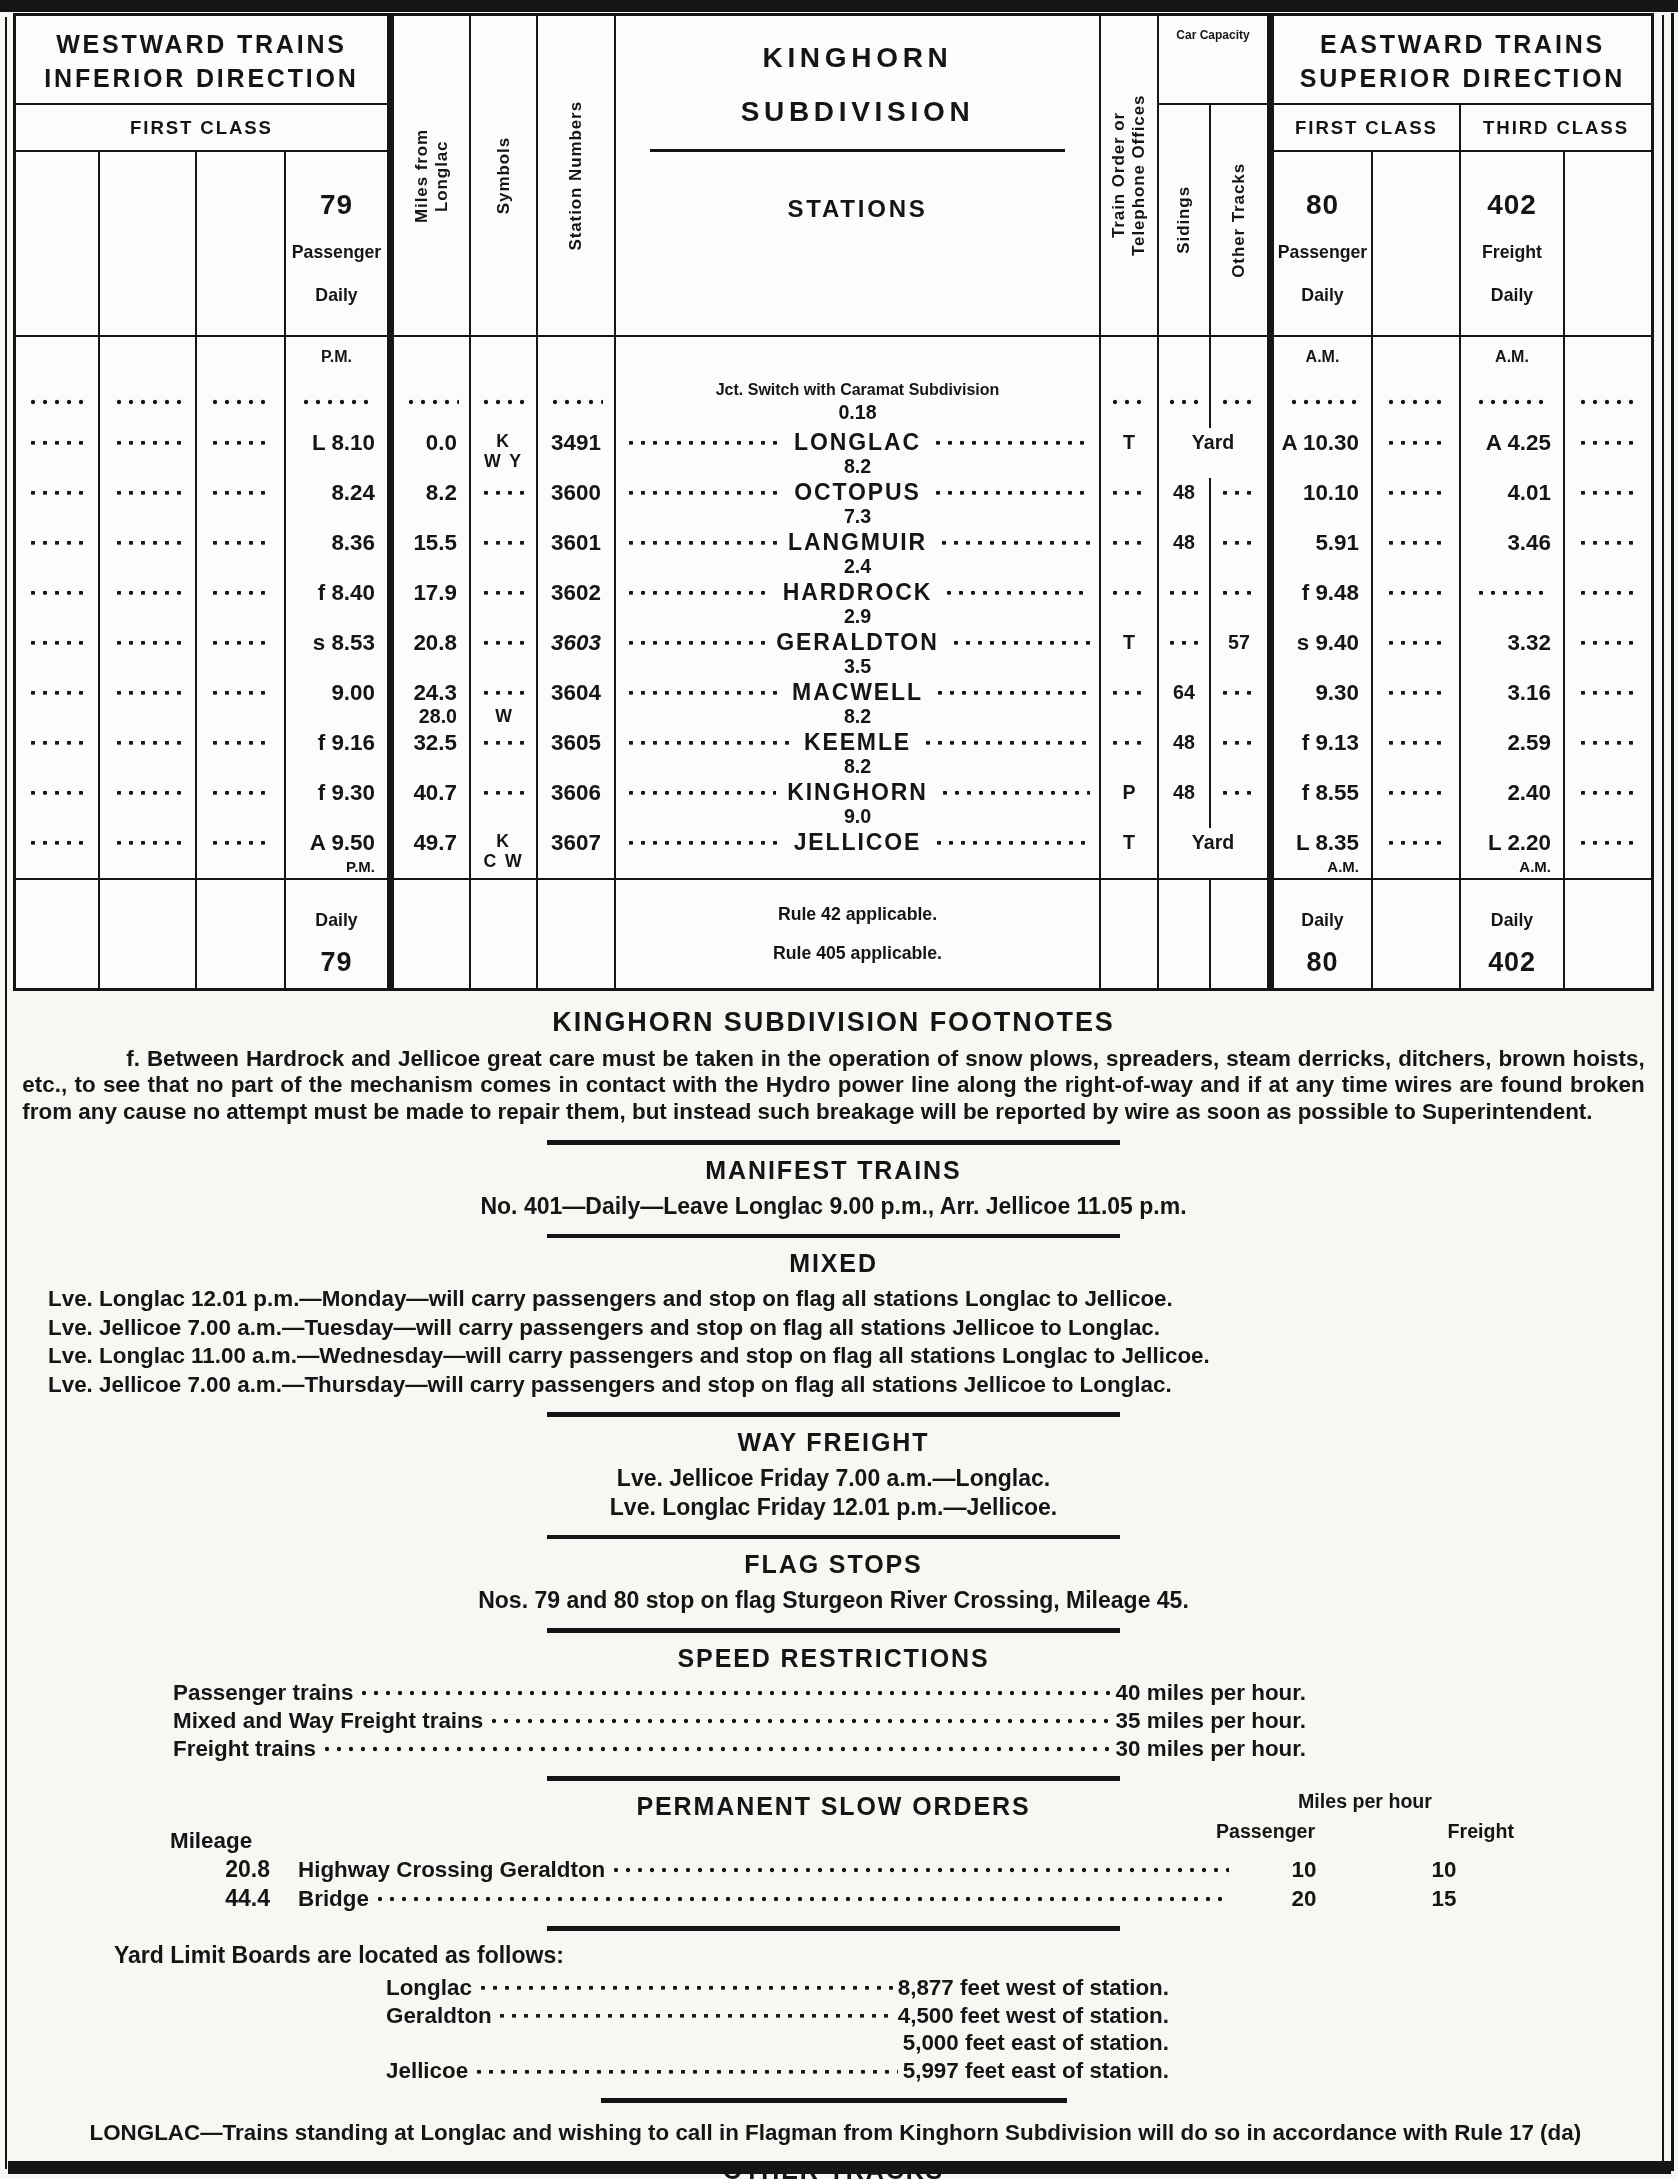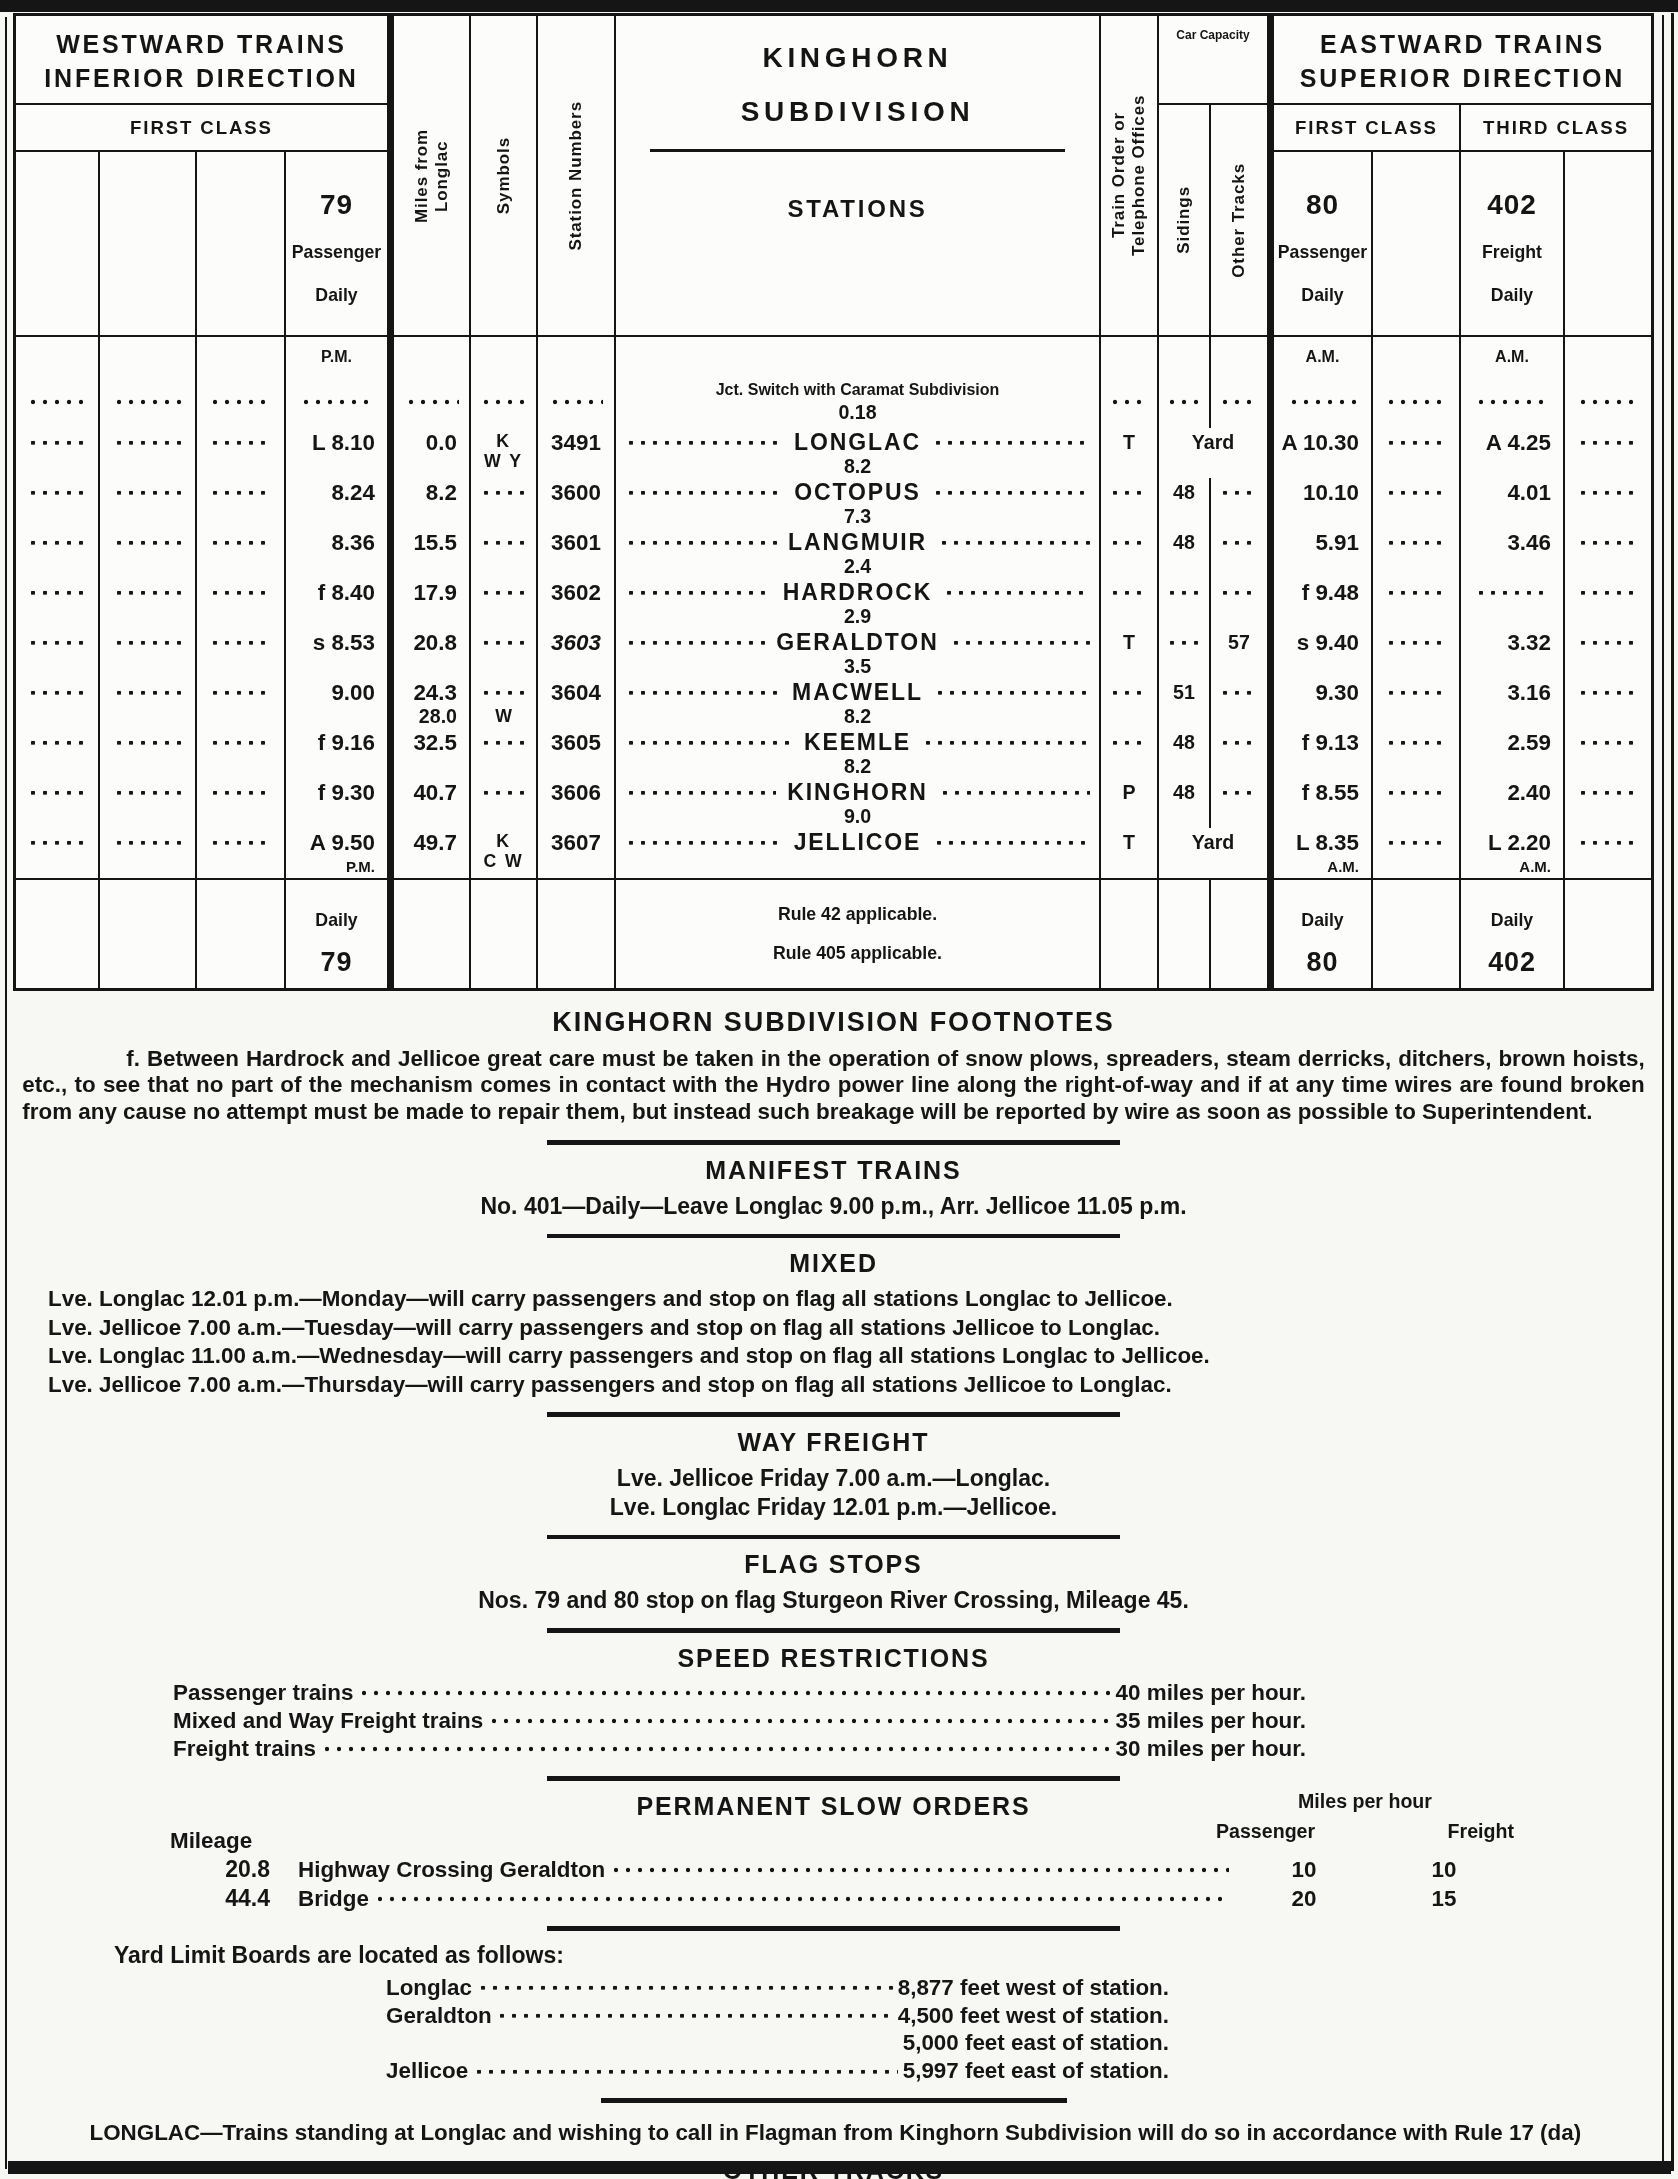--- a/index.html
+++ b/index.html
@@ -719,21 +719,21 @@
           <span>8.2</span>
         </div>
       </div>
       <div class="c bl smallc" style="grid-area: 11 / 9;">
         <div class="l1 smalltx dots">
           <i class="dl"></i>
         </div>
       </div>
       <div class="c bl smallc" style="grid-area: 11 / 10;">
         <div class="l1 smalltx">
-          <span>51</span>
+          <span>64</span>
         </div>
       </div>
       <div class="c bl smallc" style="grid-area: 11 / 11;">
         <div class="l1 smalltx dots">
           <i class="dl"></i>
         </div>
       </div>
       <div class="c blk num" style="grid-area: 11 / 12;">
         <div class="l1">
           <span>9.30</span>

